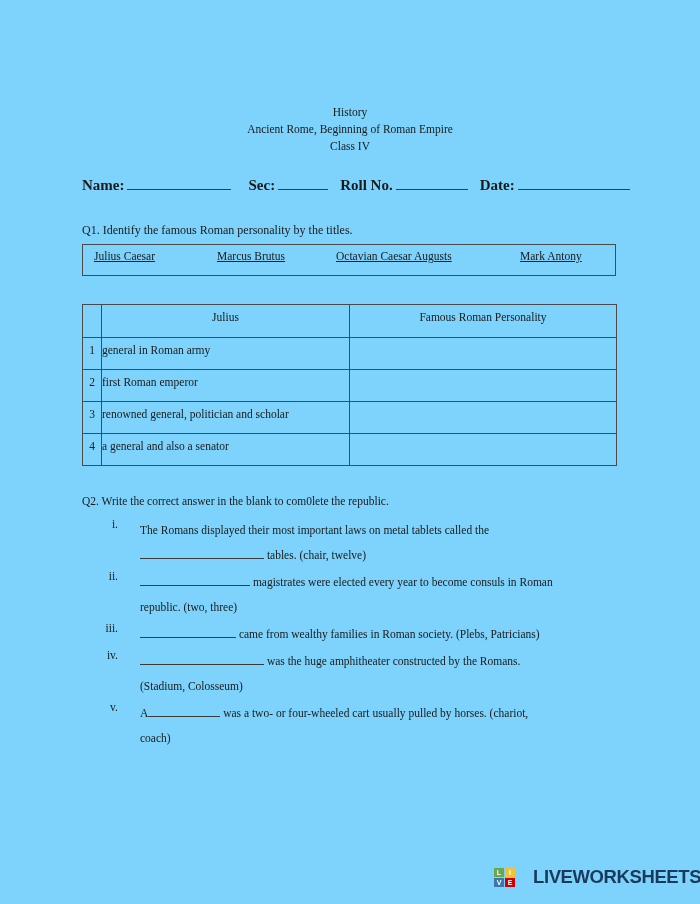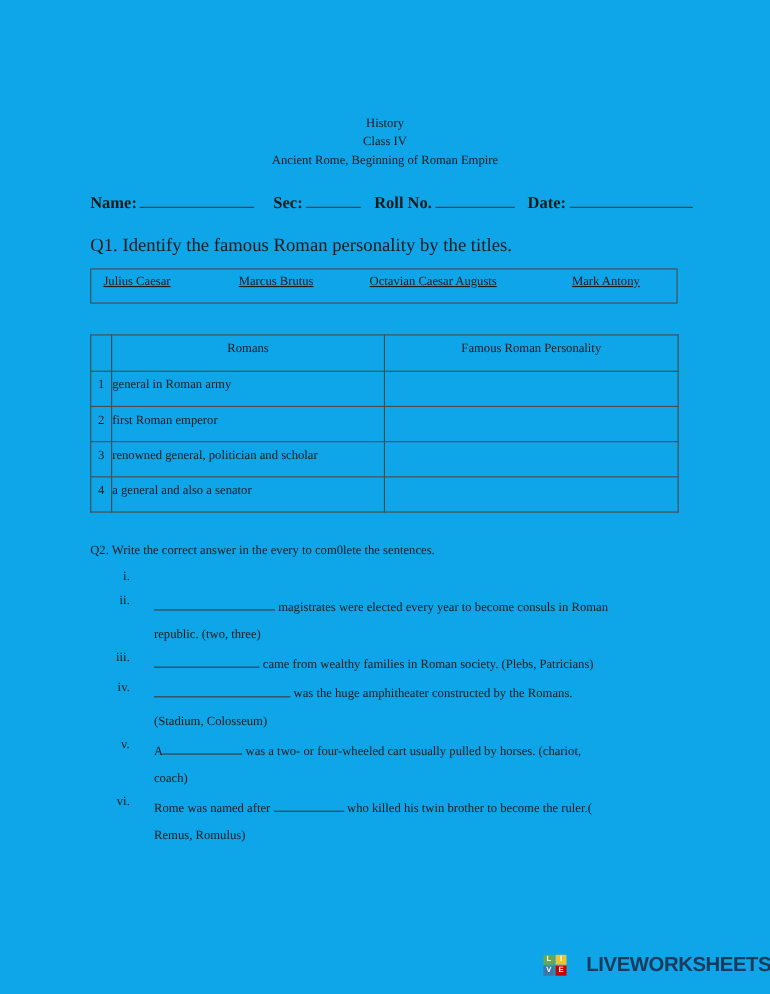--- a/index.html
+++ b/index.html
@@ -12,21 +12,21 @@
     height: 904px;
     position: relative;
     font-family: "Liberation Serif", "DejaVu Serif", serif;
     color: #1a1a1a;
     overflow: hidden;
   }
 
   .page {
     position: absolute;
     inset: 0;
-    background: #0ea5e9;
+    background: #7dd3fc;
   }
 
   
   .doc-header {
     position: absolute;
     left: 0;
     right: 0;
     top: 104px;
     text-align: center;
     font-size: 11.5px;
@@ -55,22 +55,22 @@
   .rule-sec  { width: 50px; }
   .rule-roll { width: 72px; }
   .rule-date { width: 112px; }
   .gap-sm { display: inline-block; width: 14px; }
   .gap-xs { display: inline-block; width: 9px; }
 
   
   .q1-prompt {
     position: absolute;
     left: 82px;
-    top: 213px;
-    font-size: 17px;
+    top: 223px;
+    font-size: 12px;
   }
 
   .wordbank {
     position: absolute;
     left: 82px;
     top: 244px;
     width: 534px;
     height: 32px;
     border: 1px solid #4a4a4a;
     box-sizing: border-box;
@@ -201,22 +201,22 @@
     white-space: nowrap;
   }
 </style>
 </head>
 <body>
 
 <div class="page">
 
   <div class="doc-header">
     <div>History</div>
+    <div>Ancient Rome, Beginning of Roman Empire</div>
     <div>Class IV</div>
-    <div>Ancient Rome, Beginning of Roman Empire</div>
   </div>
 
   <div class="identity-row">
     <span class="fld">Name:</span><span class="rule rule-name"></span><span class="gap-sm"></span><span class="fld">Sec:</span><span class="rule rule-sec"></span><span class="gap-xs"></span><span class="fld">Roll No.</span><span class="rule rule-roll"></span><span class="gap-xs"></span><span class="fld">Date:</span><span class="rule rule-date"></span>
   </div>
 
   <div class="q1-prompt">Q1. Identify the famous Roman personality by the titles.</div>
 
   <div class="wordbank">
     <div class="wordbank-inner">
@@ -229,21 +229,21 @@
 
   <table class="titles-table">
     <colgroup>
       <col class="col-num">
         <col class="col-ttl">
         <col class="col-pers">
     </colgroup>
     <thead>
       <tr>
         <td></td>
-        <td>Romans</td>
+        <td>Julius</td>
         <td>Famous Roman Personality</td>
       </tr>
     </thead>
     <tbody>
       <tr>
         <td class="cell-num">1</td>
         <td class="cell-ttl">general in Roman army</td>
         <td class="cell-ans"></td>
       </tr>
       <tr>
@@ -257,26 +257,31 @@
         <td class="cell-ans"></td>
       </tr>
       <tr>
         <td class="cell-num">4</td>
         <td class="cell-ttl">a general and also a senator</td>
         <td class="cell-ans"></td>
       </tr>
     </tbody>
   </table>
 
-  <div class="q2-prompt">Q2. Write the correct answer in the every to com0lete the sentences.</div>
+  <div class="q2-prompt">Q2. Write the correct answer in the blank to com0lete the republic.</div>
 
   <div class="q2-list">
 
     <div class="q2-item">
       <span class="q2-num">i.</span>
+      <div class="q2-body">
+        <span>The Romans displayed their most important laws on metal tablets called the</span><br>
+        <span class="blank b-xl"></span>
+        <span>tables. (chair, twelve)</span>
+      </div>
     </div>
 
     <div class="q2-item">
       <span class="q2-num">ii.</span>
       <div class="q2-body">
         <span class="blank b-lg"></span>
         <span>magistrates were elected every year to become consuls in Roman</span><br>
         <span>republic. (two, three)</span>
       </div>
     </div>
@@ -300,29 +305,20 @@
 
     <div class="q2-item">
       <span class="q2-num">v.</span>
       <div class="q2-body">
         <span>A</span><span class="blank b-sm"></span>
         <span>was a two- or four-wheeled cart usually pulled by horses. (chariot,</span><br>
         <span>coach)</span>
       </div>
     </div>
 
-    <div class="q2-item">
-      <span class="q2-num">vi.</span>
-      <div class="q2-body">
-        <span>Rome was named after</span>
-        <span class="blank b-xs"></span>
-        <span>who killed his twin brother to become the ruler.(</span><br>
-        <span>Remus, Romulus)</span>
-      </div>
-    </div>
 
   </div>
 
   <div class="lw-logo">
     <div class="lw-mark">
       <span class="lw-tile" style="background: rgb(106, 168, 79);">L</span>
       <span class="lw-tile" style="background: rgb(241, 194, 50);">I</span>
       <span class="lw-tile" style="background: rgb(60, 120, 168);">V</span>
       <span class="lw-tile" style="background: rgb(204, 0, 0);">E</span>
     </div>

